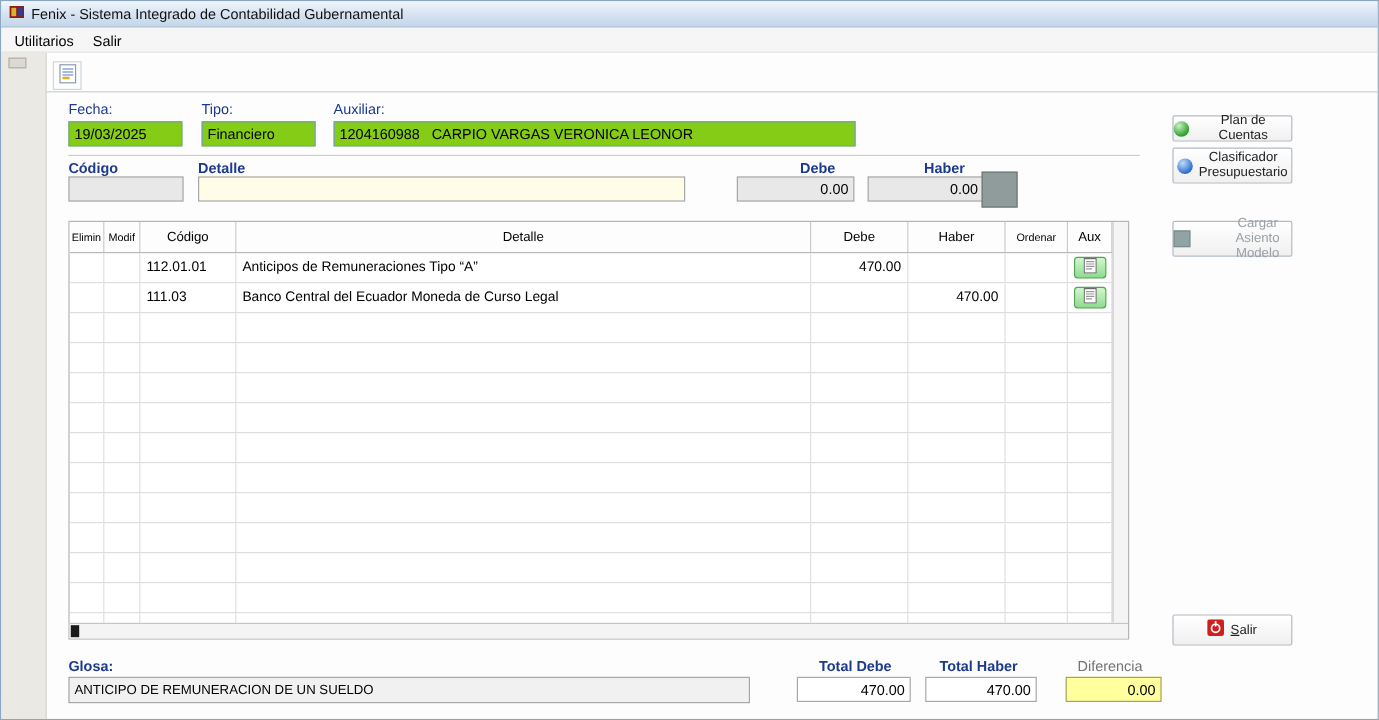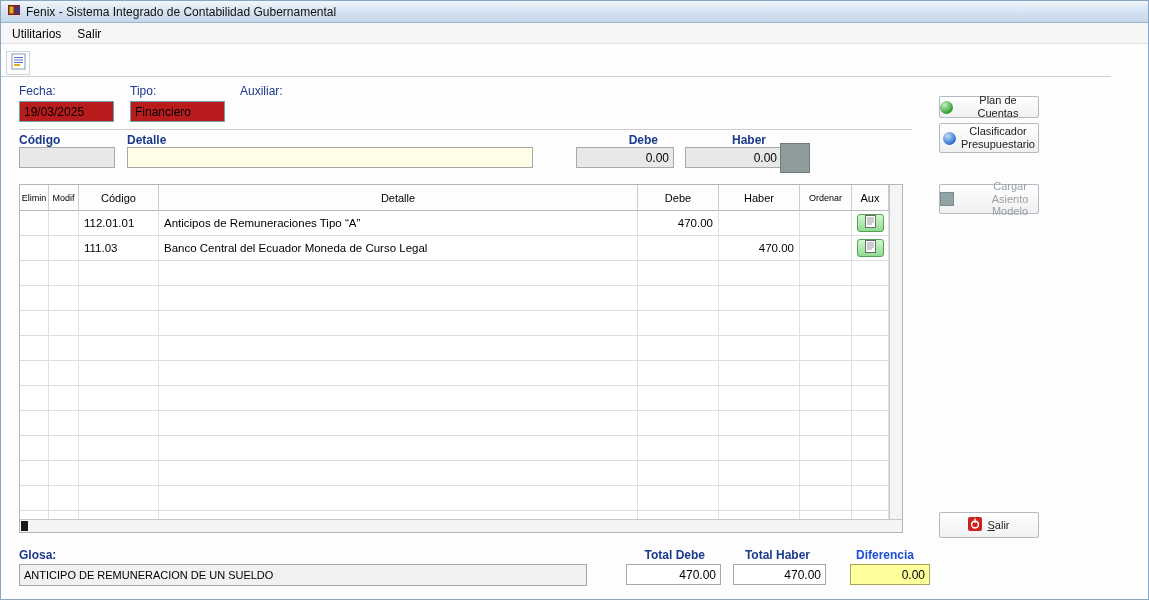--- a/index.html
+++ b/index.html
@@ -10,37 +10,37 @@
 
   
   .titlebar { height: 22px; background: linear-gradient(#f0f6fc, #d4e2f1 55%, #c4d7ea); border-bottom: 1px solid #9db4cc; display: flex; align-items: center; gap: 5px; padding: 0 6px; }
   .title-text { font-size: 12px; color: #111; }
 
   
   .menubar { height: 21px; background: #f6f6f6; border-bottom: 1px solid #e2e2e2; display: flex; align-items: flex-end; padding-left: 3px; }
   .menu-item { padding: 2px 8px; font-size: 12px; }
 
   
-  .bodyrow { display: flex; height: 556px; flex-direction: column; }
+  .bodyrow { display: flex; height: 556px; }
   .left-strip { width: 38px; background: #ebe9e4; border-right: 1px solid #d3d0ca; position: relative; }
   .strip-handle { position: absolute; top: 4px; left: 6px; width: 15px; height: 9px; background: #dcd9d2; border: 1px solid #b3b0a9; }
   .main { flex: 1; position: relative; background: #fdfdfd; }
 
   .abs { position: absolute; }
   .hline { height: 1px; background: #cfcfcf; }
 
   
   .lbl { color: #1c3a8c; font-size: 12px; white-space: nowrap; }
   .lbl-b { font-weight: bold; }
   .lbl-right { text-align: right; }
-  .lbl-red { color: #1d4ed8; font-weight: bold; }
+  .lbl-red { color: #737373; font-weight: normal; }
 
   
   .field { height: 21px; display: flex; align-items: center; padding: 0 4px; font-size: 12px; background: #fff; border: 1px solid #a8a8a8; overflow: hidden; white-space: pre; }
-  .cyan { background: #b91c1c; border-color: #74a0ac; }
+  .cyan { background: #84cc16; border-color: #74a0ac; }
   .gray { background: #e8e8e8; }
   .paleyellow { background: #fffce8; }
   .yellow { background: #ffff9e; border-color: #a8a255; }
   .num { justify-content: flex-end; margin-left: 16px; }
   .glosa-field { background: #f1f1f1; font-size: 11px; }
 
   
   .tool-btn { width: 24px; height: 24px; background: #fdfdfd; border: 1px solid #cdd5dd; display: flex; align-items: center; justify-content: center; }
 
   
@@ -116,20 +116,21 @@
         </span>
       </button>
       <div class="hline abs" style="left:0; top:32px; width:1110px;"></div>
 
       <div class="lbl abs" style="left:18px; top:40px;">Fecha:</div>
       <div class="lbl abs" style="left:129px; top:40px;">Tipo:</div>
       <div class="lbl abs" style="left:239px; top:40px;">Auxiliar:</div>
 
       <div class="field cyan abs" style="left:18px; top:57px; width:95px;">19/03/2025</div>
       <div class="field cyan abs" style="left:129px; top:57px; width:95px;">Financiero</div>
+      <div class="field cyan abs" style="left:239px; top:57px; width:435px;">1204160988   CARPIO VARGAS VERONICA LEONOR</div>
 
       <button class="btn abs" style="left:938px; top:52px; width:100px; height:22px;">
         <span class="sphere sphere-green"></span>
         <span>Plan de Cuentas</span>
       </button>
       <button class="btn abs" style="left:938px; top:79px; width:100px; height:30px;">
         <span class="sphere sphere-blue"></span>
         <span class="two-line">
           <span style="display:block;">Clasificador</span>
           <span style="display:block;">Presupuestario</span>

